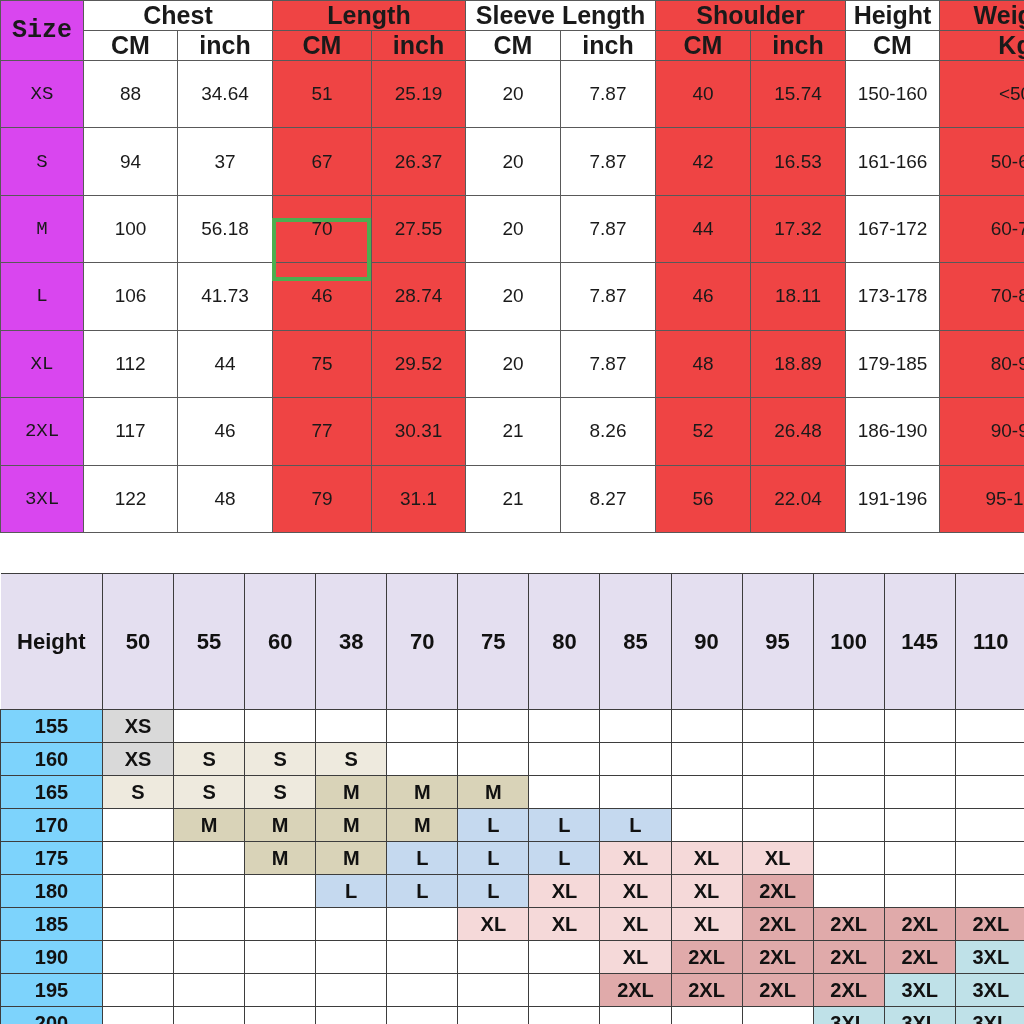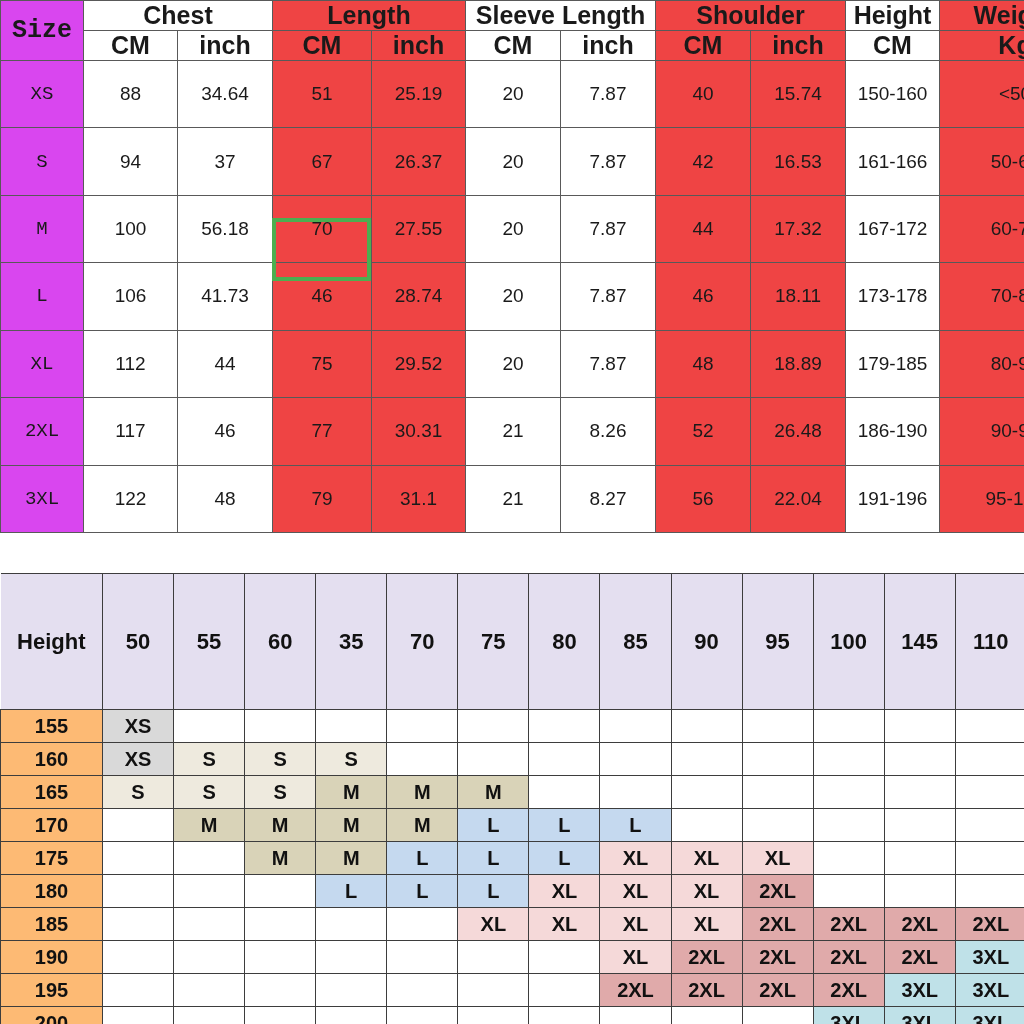--- a/index.html
+++ b/index.html
@@ -96,21 +96,21 @@
     border-left: none;
   }
   table.matrix tbody td {
     height: 32px;
     font-size: 20px;
     font-weight: bold;
   }
   td.rowhead {
     text-align: right;
     padding-right: 10px;
-    background: #fdba74;
+    background: #7dd3fc;
     border-left: none;
     font-size: 21px;
     font-weight: bold;
   }
   
   .c-empty { background: #ffffff; }
   .c-xs  { background: #d9d9d9; }
   .c-s   { background: #eeeade; }
   .c-m   { background: #d9d3b8; }
   .c-l   { background: #c5d9ef; }
@@ -273,21 +273,21 @@
         <col style="width: 71.0769px;">
         <col style="width: 71.0769px;">
         <col style="width: 71.0769px;">
       </colgroup>
     <thead>
       <tr id="matrix-head-row">
         <th class="corner">Height</th>
       <th>50</th>
           <th>55</th>
           <th>60</th>
-          <th>35</th>
+          <th>38</th>
           <th>70</th>
           <th>75</th>
           <th>80</th>
           <th>85</th>
           <th>90</th>
           <th>95</th>
           <th>100</th>
           <th>145</th>
           <th>110</th>
         </tr>

